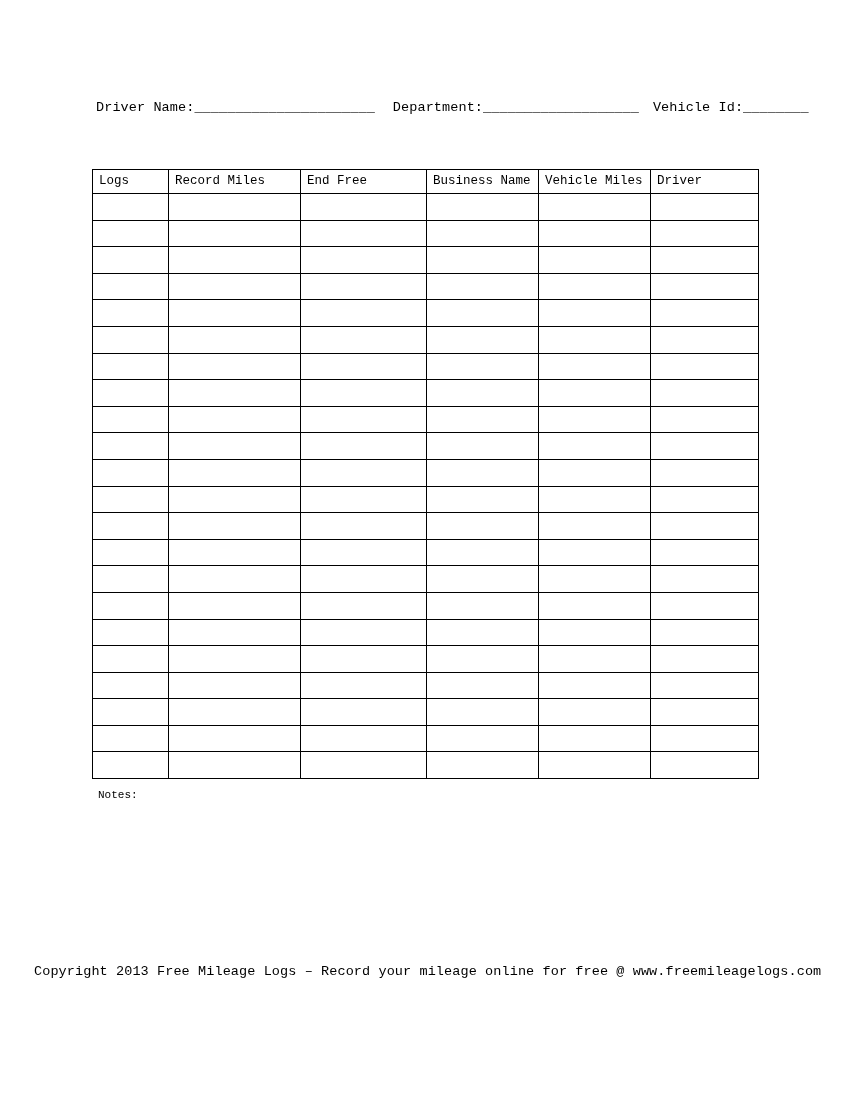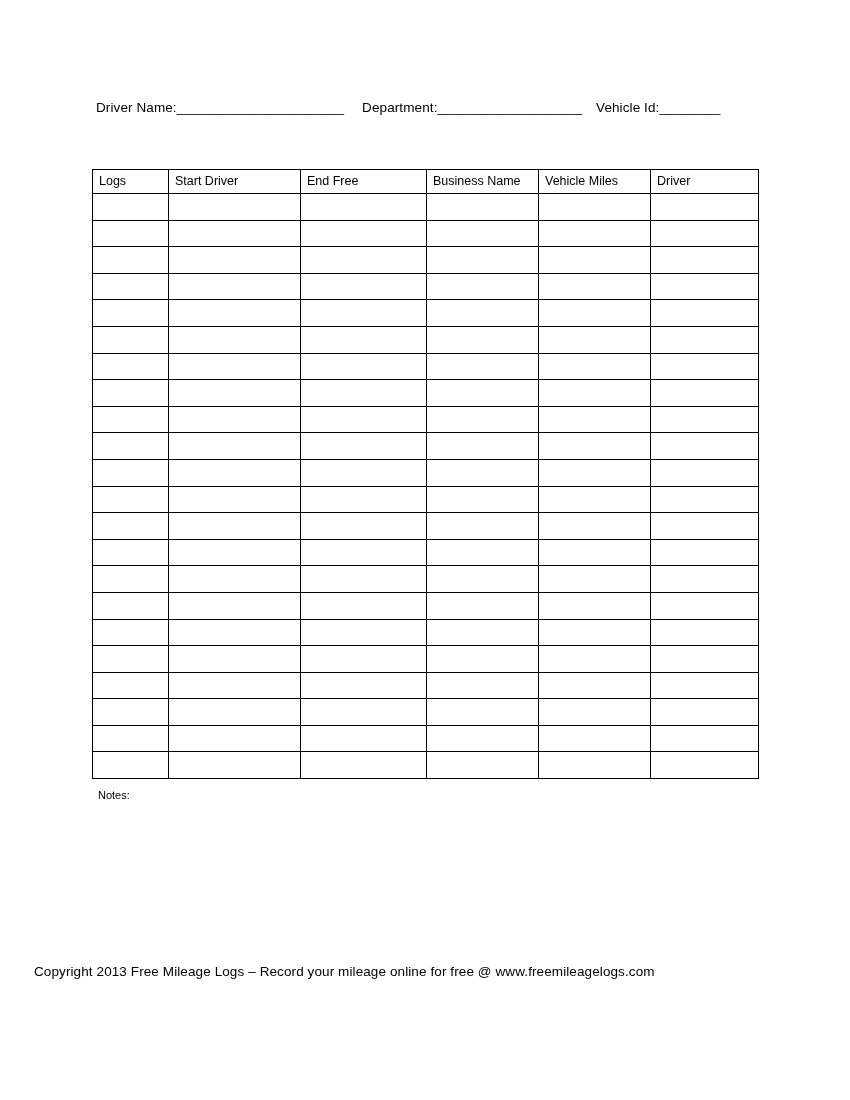--- a/index.html
+++ b/index.html
@@ -13,20 +13,21 @@
     font-family: "Liberation Sans", sans-serif;
     color: #000000;
     position: relative;
     overflow: hidden;
   }
   .page {
     position: relative;
     width: 850px;
     height: 771px;
     box-sizing: border-box;
+    font-family: Liberation Mono, monospace;
   }
 
   
   .header-line {
     position: absolute;
     left: 96px;
     top: 100px;
     width: 660px;
     font-size: 13.5px;
     white-space: nowrap;
@@ -104,21 +105,21 @@
       <col class="col-date">
       <col class="col-start">
       <col class="col-end">
       <col class="col-business">
       <col class="col-personal">
       <col class="col-total">
     </colgroup>
     <thead>
       <tr>
         <th>Logs</th>
-        <th>Start Driver</th>
+        <th>Record Miles</th>
         <th>End Free</th>
         <th>Business Name</th>
         <th>Vehicle Miles</th>
         <th>Driver</th>
       </tr>
     </thead>
     <tbody>
       <tr>
         <td></td>
         <td></td>

